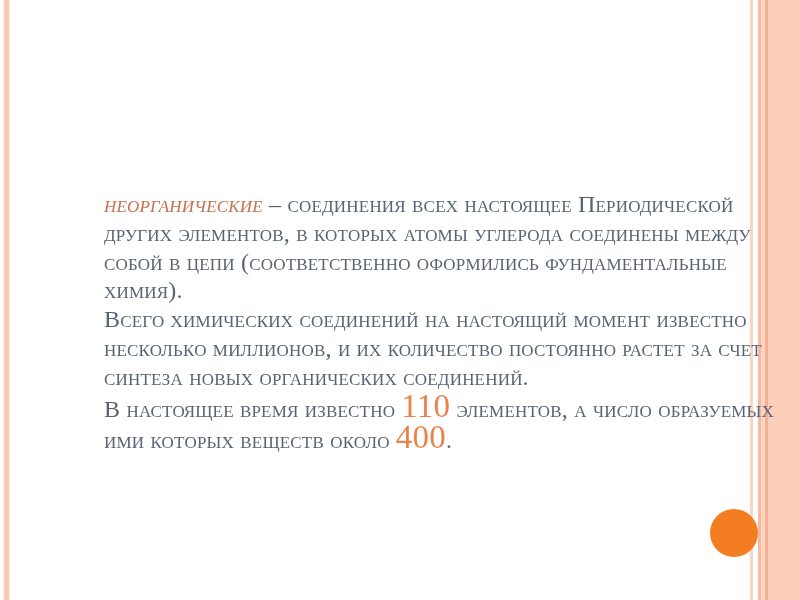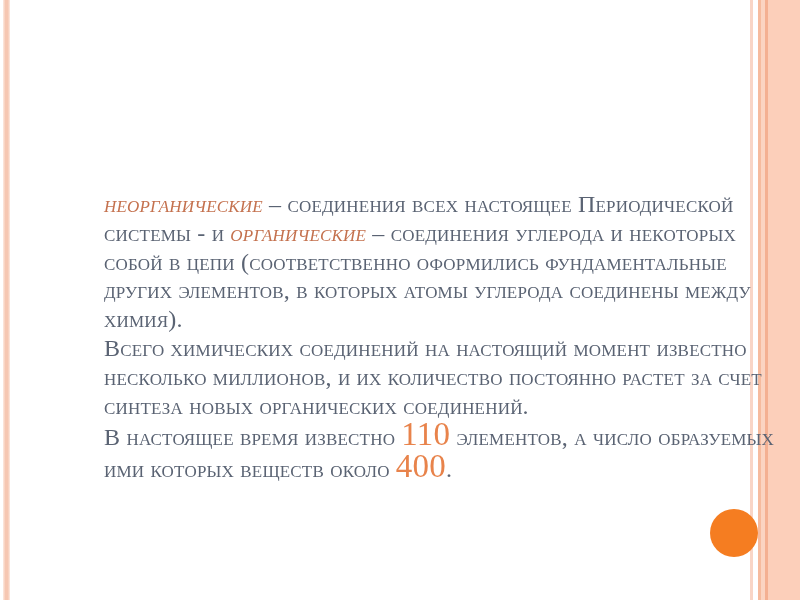--- a/index.html
+++ b/index.html
@@ -67,22 +67,21 @@
 <div class="left-stripe"></div>
 <div class="right-border rb-thin"></div>
 <div class="right-border rb-mid"></div>
 <div class="right-border rb-light"></div>
 <div class="right-border rb-dark"></div>
 <div class="right-border rb-broad"></div>
 <div class="accent-circle"></div>
 
 <div class="body-text">
     <div class="line"><span class="e">неорганические</span><span class="n"> – соединения всех настоящее Периодической</span></div>
-    <div class="line"><span class="n">системы - и </span><span class="e">органические</span><span class="n"> – соединения углерода и некоторых</span></div>
+    <div class="line"><span class="n">других элементов, в которых атомы углерода соединены между</span></div>
     <div class="line"><span class="n">собой в цепи (соответственно оформились фундаментальные</span></div>
-    <div class="line"><span class="n">других элементов, в которых атомы углерода соединены между</span></div>
     <div class="line"><span class="n">химия).</span></div>
     <div class="line"><span class="n">Всего химических соединений на настоящий момент известно</span></div>
     <div class="line"><span class="n">несколько миллионов, и их количество постоянно растет за счет</span></div>
     <div class="line"><span class="n">синтеза новых органических соединений.</span></div>
     <div class="line"><span class="n">В настоящее время известно </span><span class="num">110</span><span class="n"> элементов, а число образуемых</span></div>
     <div class="line"><span class="n">ими которых веществ около </span><span class="num">400</span><span class="n">.</span></div>
   </div>
 
 </body></html>

